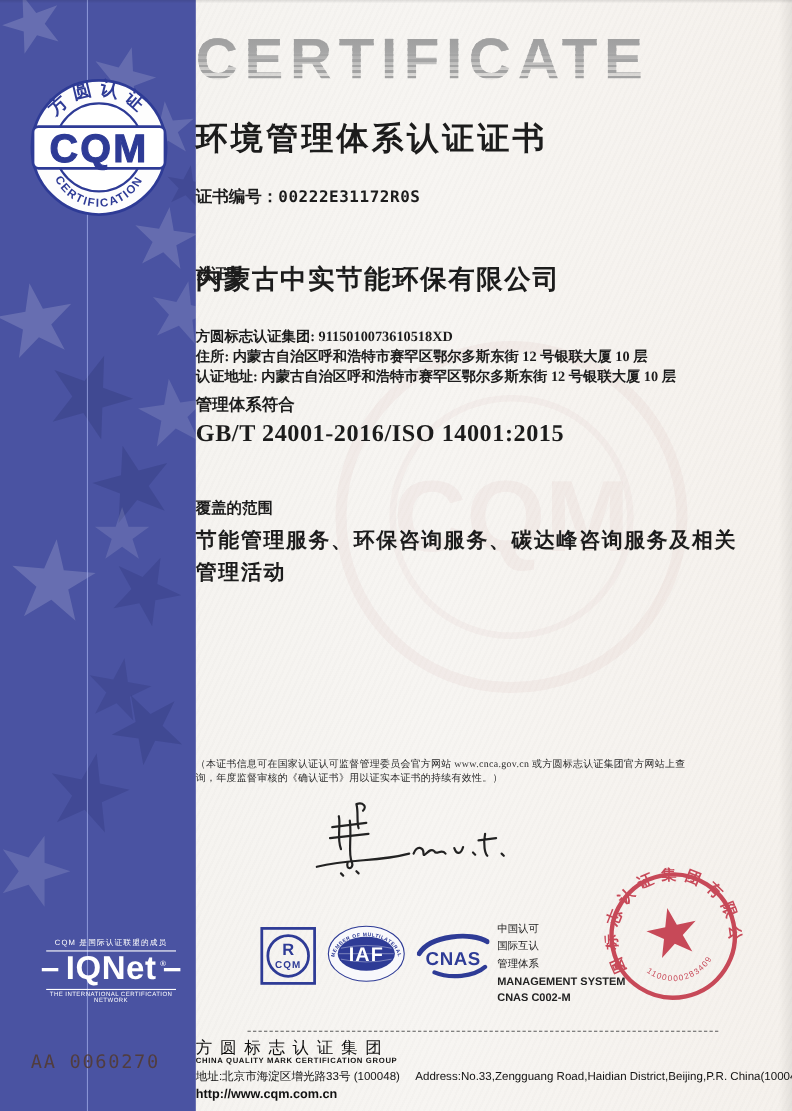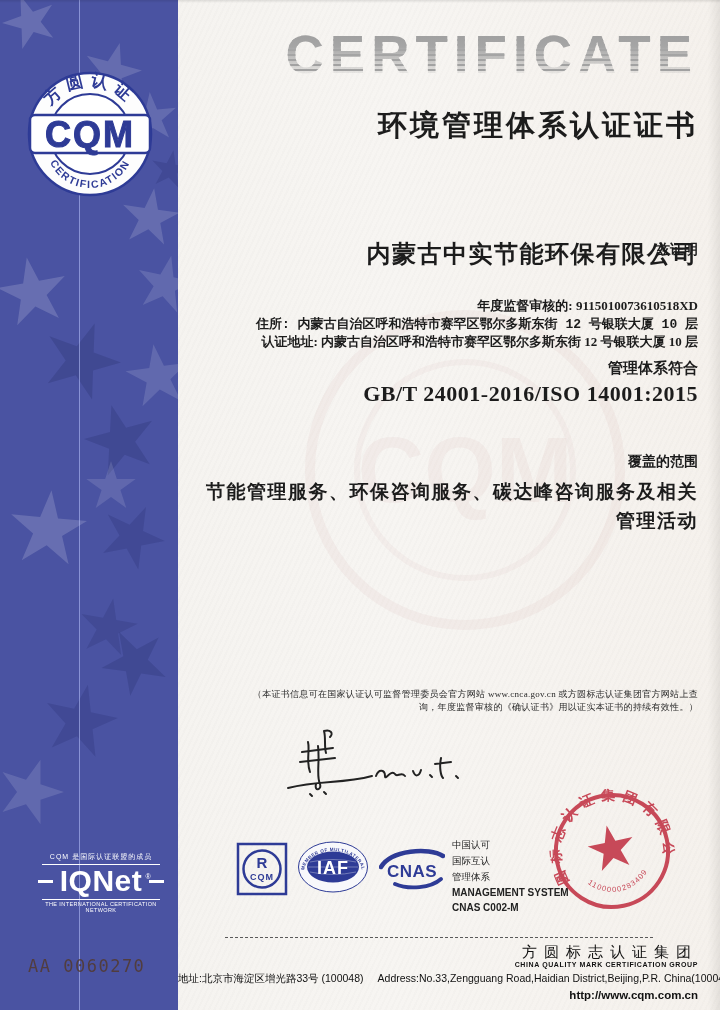--- a/index.html
+++ b/index.html
@@ -23,35 +23,35 @@
   .iqnet .member{font-size:7px;letter-spacing:1px;}
   .iqnet .topline,.iqnet .botline{width:118px;margin:2px auto 0;border-top:1px solid #fff;height:0;}
   .iqnet .row{display:flex;align-items:center;justify-content:center;gap:7px;height:32px;}
   .iqnet .dash{width:15px;height:3px;background:#fff;}
   .iqnet .word{font-size:30px;font-weight:bold;line-height:30px;letter-spacing:0.5px;position:relative;}
   .iqnet .reg{position:absolute;top:-4px;right:-9px;font-size:7px;font-weight:normal;}
   .iqnet .tagline{font-size:5.5px;letter-spacing:0.4px;margin:2px auto 0;width:118px;padding-top:1px;}
   .serial{position:absolute;left:28px;top:956px;font-family:"DejaVu Sans Mono",monospace;font-size:17px;letter-spacing:1.5px;color:#523a31;opacity:0.88;}
 
   
-  .center-block{position:absolute;left:178px;right:22px;text-align:right;}
+  .center-block{position:absolute;left:178px;right:22px;text-align:left;}
   .ghost{
     top:24px;font-family:"Liberation Sans",sans-serif;font-weight:700;font-size:53px;letter-spacing:6px;
     background-image:
       linear-gradient(180deg,#9a9a9a 0%,#a6a6a6 38%,rgba(166,166,166,0) 90%),
       repeating-linear-gradient(180deg,#a0a0a0 0 2px,rgba(244,242,238,0) 2px 5px);
     -webkit-background-clip:text;background-clip:text;color:transparent;
   }
   .doc-title{top:106px;font-size:29px;font-weight:bold;letter-spacing:3px;}
   .certno{top:170px;font-size:15px;font-weight:bold;}
   .certno .num{font-family:"DejaVu Sans Mono",monospace;font-size:14.5px;letter-spacing:0.5px;}
   .attest{top:211px;font-size:14px;font-weight:bold;margin-top:30px;}
   .company{top:238px;font-size:24px;font-weight:600;letter-spacing:1.5px;}
   .credit{top:297px;font-size:13px;font-weight:600;}
-  .addr1{top:315px;font-size:13px;font-weight:600;font-family:Liberation Mono, monospace;}
+  .addr1{top:315px;font-size:13px;font-weight:600;}
   .addr2{top:333px;font-size:13px;font-weight:600;}
   .conform{top:359px;font-size:15px;font-weight:bold;}
   .standard{top:381px;font-size:22px;font-weight:bold;letter-spacing:0.5px;}
   .scope-title{top:453px;font-size:14px;font-weight:bold;}
   .scope{top:477px;font-size:19px;font-weight:600;letter-spacing:1.5px;line-height:29px;}
   .fineprint{top:688px;font-size:9px;line-height:13px;color:#2a2a2a;letter-spacing:0.3px;}
   .signature{position:absolute;left:280px;top:726px;}
   .dates{position:absolute;left:487px;top:731px;font-size:14.5px;font-weight:bold;line-height:30px;white-space:nowrap;}
 
   
@@ -149,23 +149,26 @@
   </div>
 
   <div class="watermark">
     <div class="inner">
         <span class="wm-text">CQM</span>
       </div>
   </div>
 
   <div class="center-block ghost z1">CERTIFICATE</div>
   <div class="center-block doc-title z1">环境管理体系认证证书</div>
+  <div class="center-block certno z1">
+    <span>证书编号：</span><span class="num">00222E31172R0S</span>
+  </div>
   <div class="center-block attest z1">兹证明</div>
   <div class="center-block company z1">内蒙古中实节能环保有限公司</div>
-  <div class="center-block credit z1">年度监督审核的: 9115010073610518XD</div>
+  <div class="center-block credit z1">方圆标志认证集团: 9115010073610518XD</div>
   <div class="center-block addr1 z1">住所: 内蒙古自治区呼和浩特市赛罕区鄂尔多斯东街 12 号银联大厦 10 层</div>
   <div class="center-block addr2 z1">认证地址: 内蒙古自治区呼和浩特市赛罕区鄂尔多斯东街 12 号银联大厦 10 层</div>
   <div class="center-block conform z1">管理体系符合</div>
   <div class="center-block standard z1">GB/T 24001-2016/ISO 14001:2015</div>
   <div class="center-block scope z1">
     <div>节能管理服务、环保咨询服务、碳达峰咨询服务及相关</div>
     <div>管理活动</div>
   </div>
   <div class="center-block scope-title z1">覆盖的范围</div>
   <div class="center-block fineprint z1">

